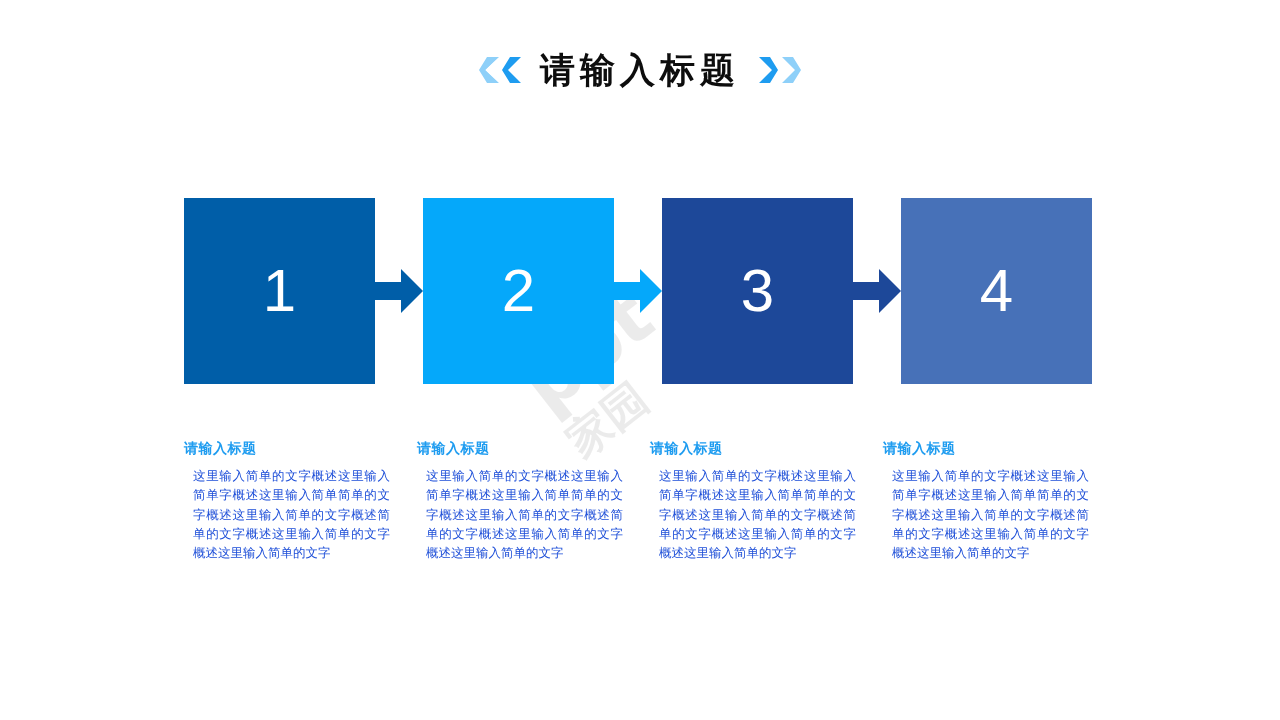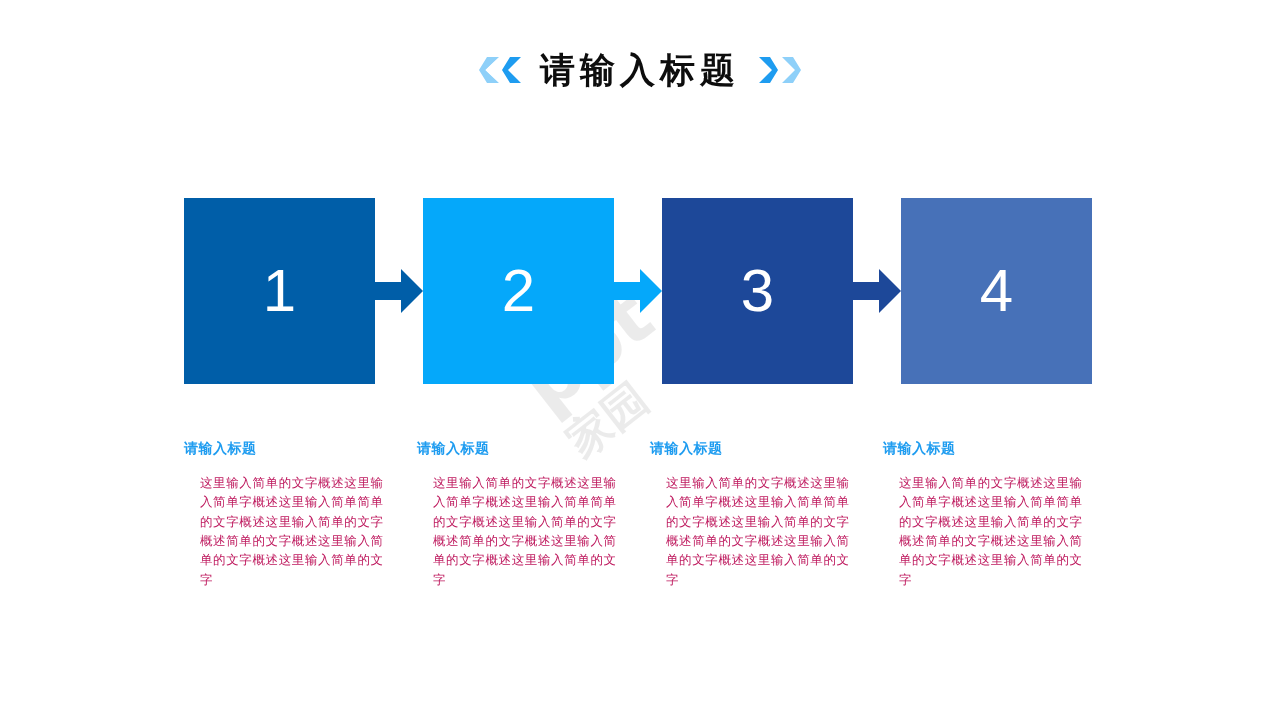--- a/index.html
+++ b/index.html
@@ -146,23 +146,23 @@
     font-weight: 700;
     color: #1e9cf0;
     letter-spacing: 0.5px;
     margin: 0 0 8px 0;
     line-height: 1.2;
   }
   .caption-body {
     font-family: "DejaVu Sans", "Liberation Sans", sans-serif;
     font-size: 12.5px;
     font-weight: 400;
-    color: #be185d;
+    color: #1d4ed8;
     line-height: 1.55;
-    margin: 16px;
+    margin: 9px;
     text-align: justify;
     word-break: break-all;
   }
 </style>
 </head>
 <body>
 
 <div class="slide">
 
   <div class="watermark">

